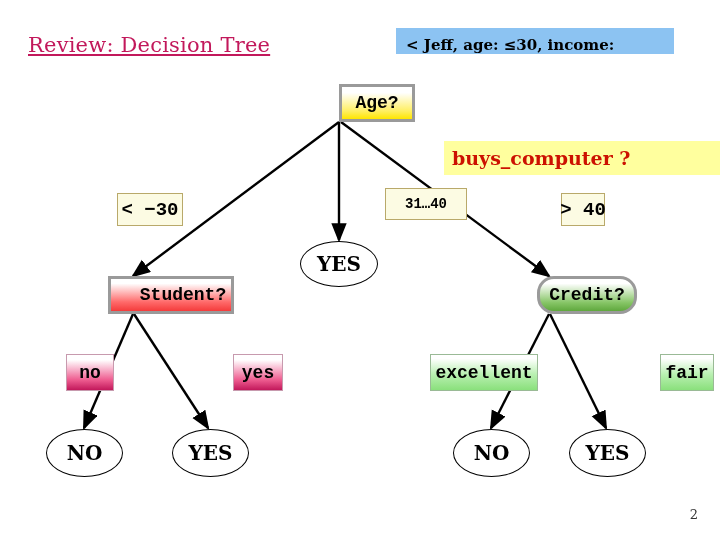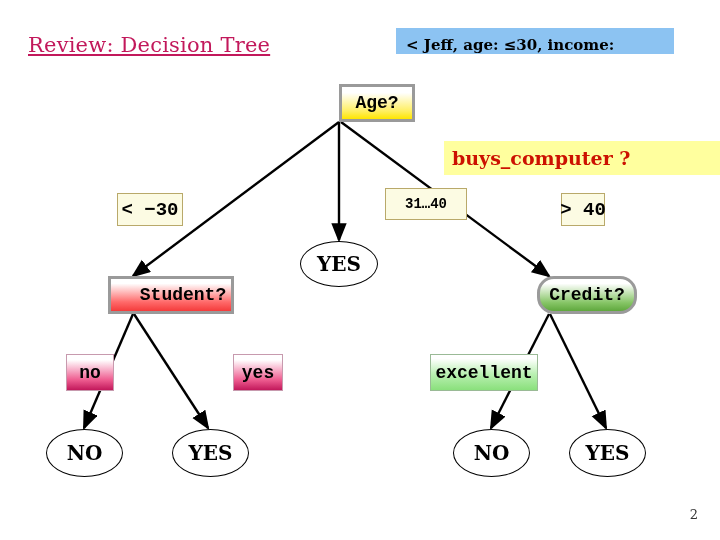--- a/index.html
+++ b/index.html
@@ -171,20 +171,21 @@
   <div class="nodebox thick fill-red" style="left:71px; top:276px; width:126px; height:38px; font-size:18px;padding-left:24px;">Student?</div>
 
   <div class="nodebox thick fill-green" style="left:500px; top:276px; width:100px; height:38px; font-size:18px;">Credit?</div>
 
   <div class="nodebox thin fill-pinkv" style="left:29px; top:354px; width:48px; height:37px; font-size:18px; border-color:#c79aae;">no</div>
 
   <div class="nodebox thin fill-pinkv" style="left:196px; top:354px; width:50px; height:37px; font-size:18px; border-color:#c79aae;">yes</div>
 
   <div class="nodebox thin fill-lgreen" style="left:393px; top:354px; width:108px; height:37px; font-size:18px; border-color:#9aba96;">excellent</div>
 
+  <div class="nodebox thin fill-lgreen" style="left:623px; top:354px; width:54px; height:37px; font-size:18px; border-color:#9aba96;">fair</div>
 
   <div class="leaf" style="left:46px; top:429px; width:77px; height:48px; font-size:20px;">NO</div>
 
   <div class="leaf" style="left:172px; top:429px; width:77px; height:48px; font-size:20px;">YES</div>
 
   <div class="leaf" style="left:453px; top:429px; width:77px; height:48px; font-size:20px;">NO</div>
 
   <div class="leaf" style="left:569px; top:429px; width:77px; height:48px; font-size:20px;">YES</div>
 
   <div class="pagenum">2</div>

